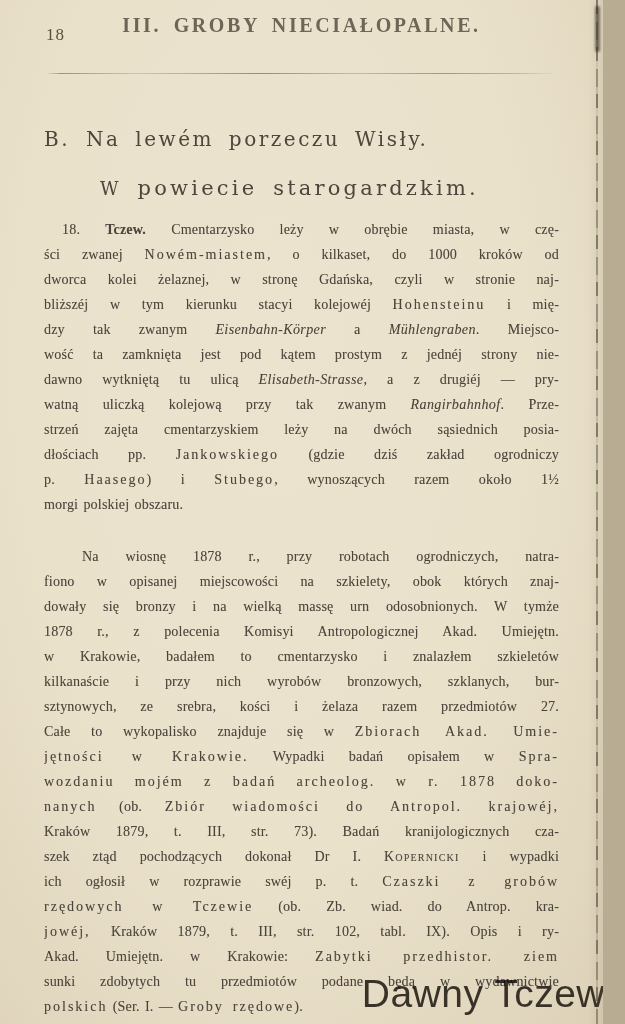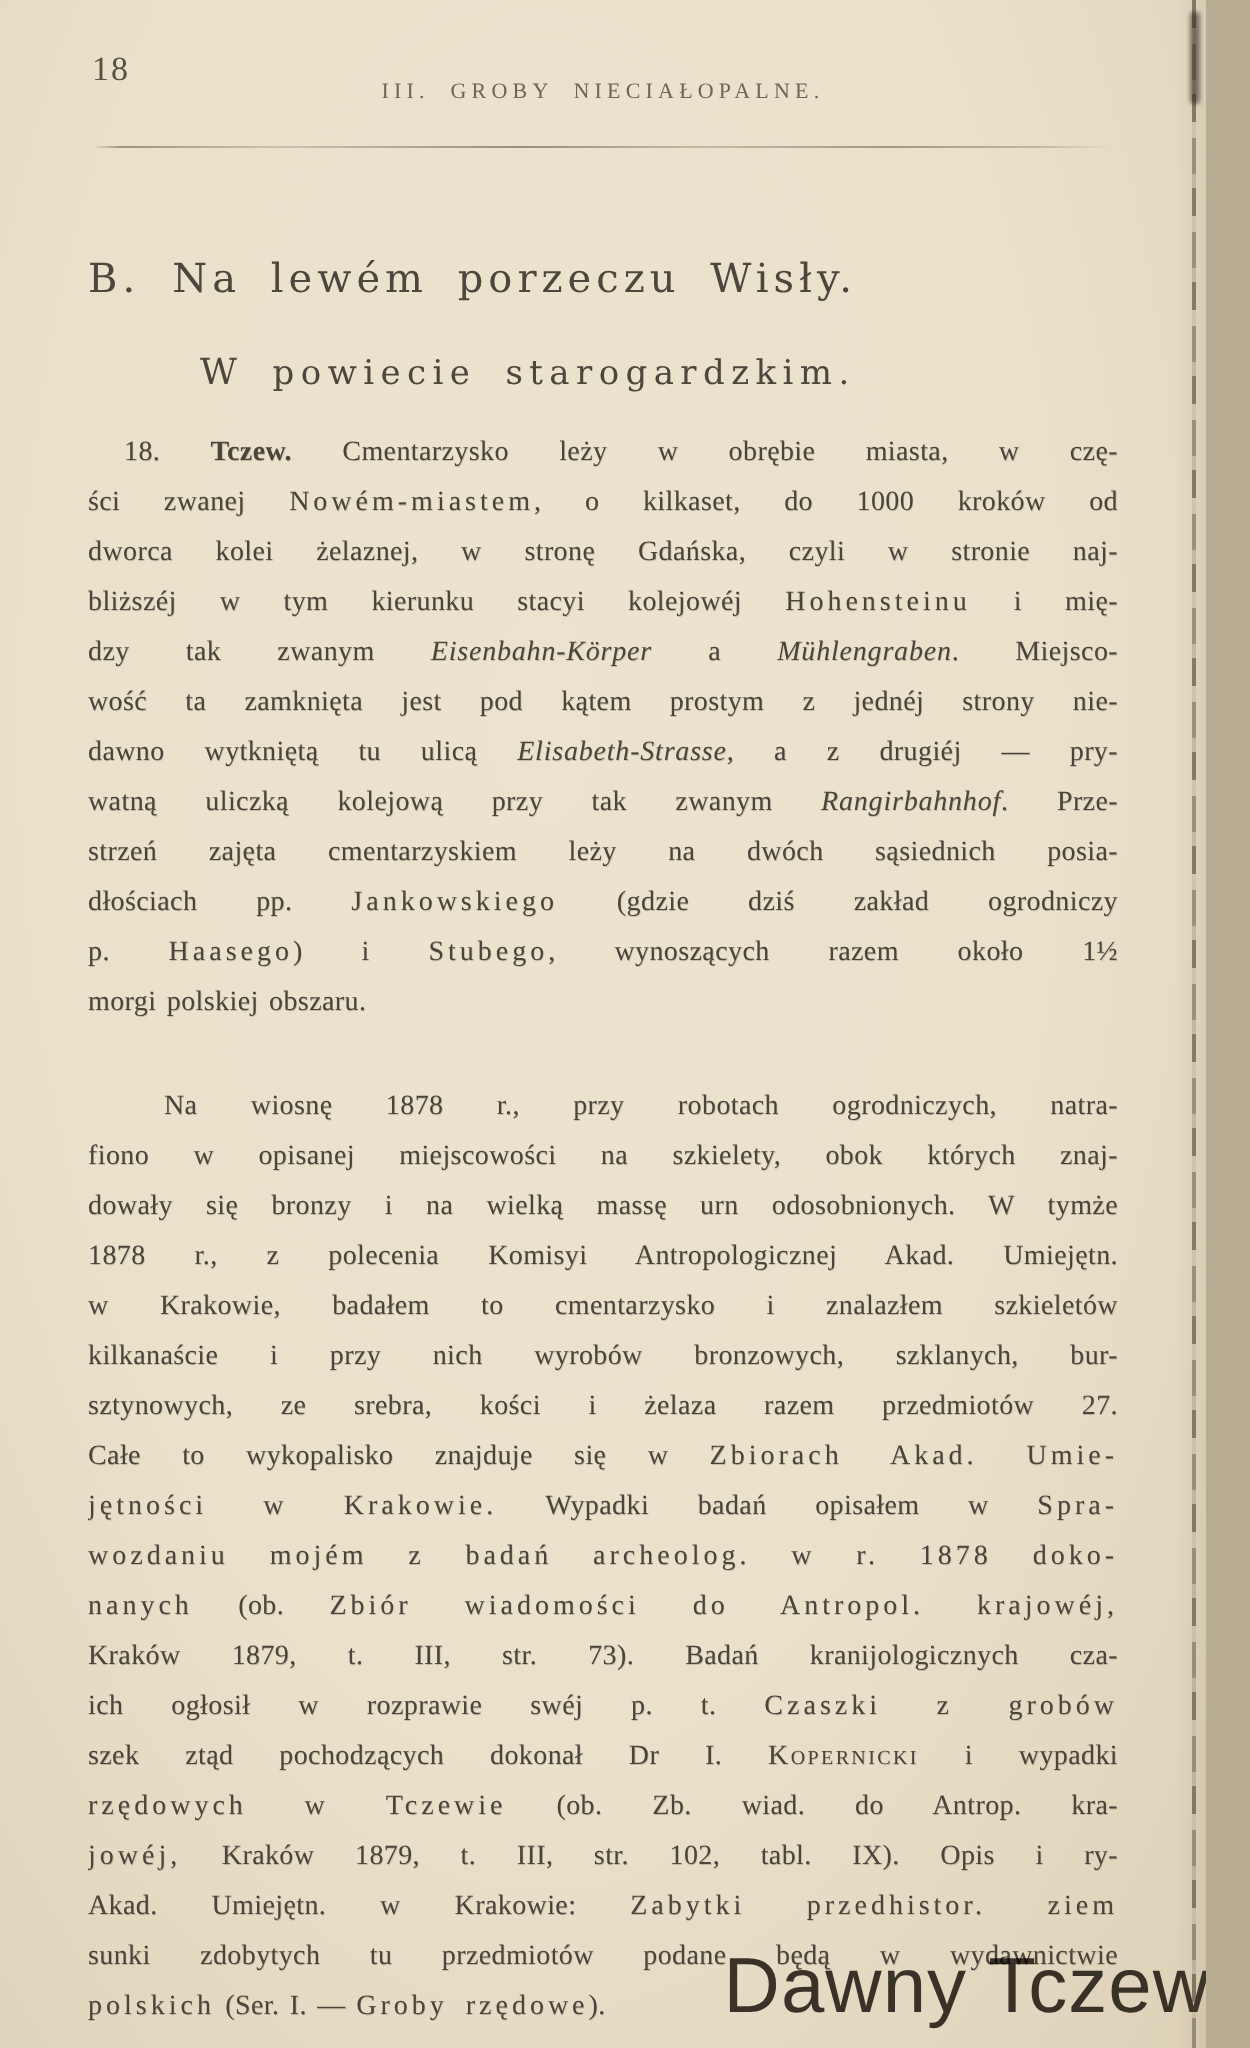--- a/index.html
+++ b/index.html
@@ -29,23 +29,23 @@
     position:relative;
     padding-top:27px;
     height:49px;
     font-size:16px;
   }
   .page-number{
     position:absolute;left:2px;top:25px;
     font-size:17px;letter-spacing:1px;color:#56503f;
   }
   .running-title{
-    position:absolute;left:50%;top:40px;transform:translateX(-50%);
-    font-size:11px;letter-spacing:2.6px;word-spacing:5px;
-    color:var(--ink-light);white-space:nowrap;
+    position:absolute;left:50%;top:14px;transform:translateX(-50%);
+    font-size:20px;letter-spacing:2.6px;word-spacing:5px;
+    color:var(--ink-light);white-space:nowrap;font-weight:bold;
   }
   .header-rule{
     margin:24px 2px 0 2px;
     height:2px;border:0;
     background:linear-gradient(to right,
       rgba(130,120,100,0) 0%, rgba(130,120,100,.75) 3%, rgba(150,140,118,.35) 18%,
       rgba(130,120,100,.8) 42%, rgba(150,140,118,.45) 60%, rgba(130,120,100,.7) 78%,
       rgba(150,140,118,.5) 92%, rgba(130,120,100,0) 100%);
     background-size:100% 1px;background-repeat:no-repeat;background-position:0 0;
   }
@@ -57,21 +57,21 @@
     font-size:20px;
     letter-spacing:2.5px;word-spacing:6px;
     color:#4c463c;
     white-space:nowrap;
   }
   .section-heading .prefix{margin-right:16px;}
   .subsection-heading{
     margin:25px 0 0 56px;
     font-family:"DejaVu Serif",serif;
     font-weight:normal;
-    font-size:17px;
+    font-size:21px;
     letter-spacing:3.2px;word-spacing:6px;
     color:#4c463c;
     white-space:nowrap;
   }
   .subsection-heading::first-letter{font-size:18px;}
   
   .body-text{
     margin-top:17px;
     font-size:14px;
     line-height:25px;
@@ -167,22 +167,22 @@
           <div class="line"><span>dowały się bronzy i na wielką massę urn odosobnionych. W tymże</span></div>
           <div class="line"><span>1878 r., z polecenia Komisyi Antropologicznej Akad. Umiejętn.</span></div>
           <div class="line"><span>w Krakowie, badałem to cmentarzysko i znalazłem szkieletów</span></div>
           <div class="line"><span>kilkanaście i przy nich wyrobów bronzowych, szklanych, bur-</span></div>
           <div class="line"><span>sztynowych, ze srebra, kości i żelaza razem przedmiotów 27.</span></div>
           <div class="line"><span>Całe to wykopalisko znajduje się w </span><span class="seg-sp">Zbiorach Akad. Umie-</span></div>
           <div class="line"><span class="seg-sp">jętności w Krakowie.</span><span> Wypadki badań opisałem w </span><span class="seg-sp">Spra-</span></div>
           <div class="line"><span class="seg-sp">wozdaniu mojém z badań archeolog. w r. 1878 doko-</span></div>
           <div class="line"><span class="seg-sp">nanych</span><span> (ob. </span><span class="seg-sp">Zbiór wiadomości do Antropol. krajowéj,</span></div>
           <div class="line"><span>Kraków 1879, t. III, str. 73). Badań kranijologicznych cza-</span></div>
+          <div class="line"><span>szek ztąd pochodzących dokonał Dr I. </span><span class="seg-sc">Kopernicki</span><span> i wypadki</span></div>
           <div class="line"><span>ich ogłosił w rozprawie swéj p. t. </span><span class="seg-sp">Czaszki z grobów</span></div>
-          <div class="line"><span>szek ztąd pochodzących dokonał Dr I. </span><span class="seg-sc">Kopernicki</span><span> i wypadki</span></div>
           <div class="line"><span class="seg-sp">rzędowych w Tczewie</span><span> (ob. Zb. wiad. do Antrop. kra-</span></div>
           <div class="line"><span class="seg-sp">jowéj,</span><span> Kraków 1879, t. III, str. 102, tabl. IX). Opis i ry-</span></div>
           <div class="line"><span>Akad. Umiejętn. w Krakowie: </span><span class="seg-sp">Zabytki przedhistor. ziem</span></div>
           <div class="line"><span>sunki zdobytych tu przedmiotów podane będą w wydawnictwie</span></div>
           <div class="line last"><span class="seg-sp">polskich</span><span> (Ser. I. — </span><span class="seg-sp">Groby rzędowe</span><span>).</span></div>
         </div>
       </div>
 
   </div>
 

